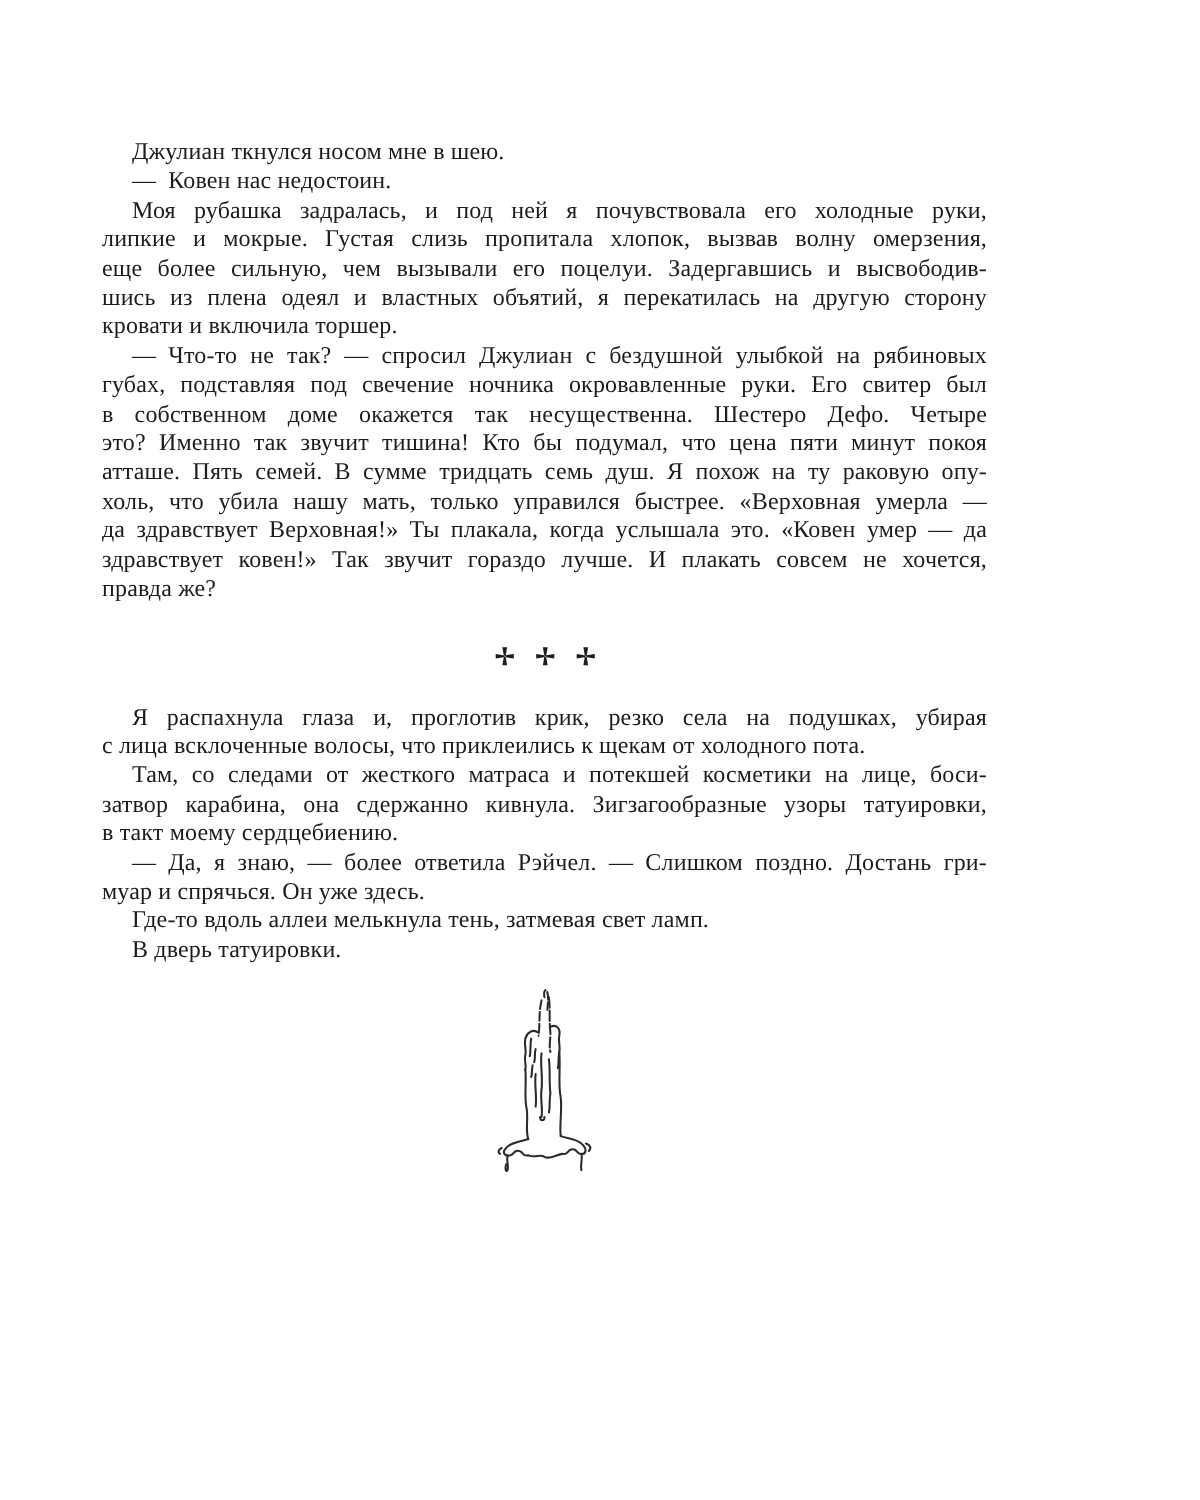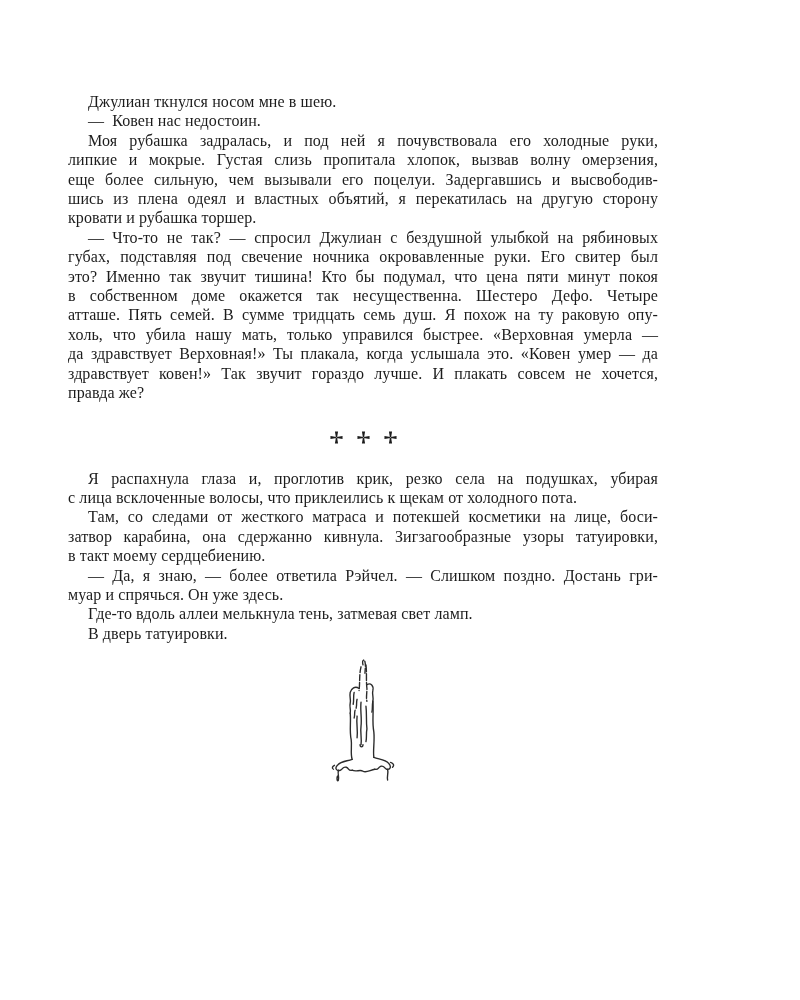--- a/index.html
+++ b/index.html
@@ -41,27 +41,27 @@
           <div class="line first last">Джулиан ткнулся носом мне в шею.</div>
         </div>
         <div class="paragraph">
           <div class="line first last">— Ковен нас недостоин.</div>
         </div>
         <div class="paragraph">
           <div class="line first">Моя рубашка задралась, и под ней я почувствовала его холодные руки,</div>
           <div class="line">липкие и мокрые. Густая слизь пропитала хлопок, вызвав волну омерзения,</div>
           <div class="line">еще более сильную, чем вызывали его поцелуи. Задергавшись и высвободив-</div>
           <div class="line">шись из плена одеял и властных объятий, я перекатилась на другую сторону</div>
-          <div class="line last">кровати и рубашка торшер.</div>
+          <div class="line last">кровати и включила торшер.</div>
         </div>
         <div class="paragraph">
           <div class="line first">— Что-то не так? — спросил Джулиан с бездушной улыбкой на рябиновых</div>
           <div class="line">губах, подставляя под свечение ночника окровавленные руки. Его свитер был</div>
+          <div class="line">в собственном доме окажется так несущественна. Шестеро Дефо. Четыре</div>
           <div class="line">это? Именно так звучит тишина! Кто бы подумал, что цена пяти минут покоя</div>
-          <div class="line">в собственном доме окажется так несущественна. Шестеро Дефо. Четыре</div>
           <div class="line">атташе. Пять семей. В сумме тридцать семь душ. Я похож на ту раковую опу-</div>
           <div class="line">холь, что убила нашу мать, только управился быстрее. «Верховная умерла —</div>
           <div class="line">да здравствует Верховная!» Ты плакала, когда услышала это. «Ковен умер — да</div>
           <div class="line">здравствует ковен!» Так звучит гораздо лучше. И плакать совсем не хочется,</div>
           <div class="line last">правда же?</div>
         </div>
       </div>
 
     <div class="separator">
   <span class="cross">

